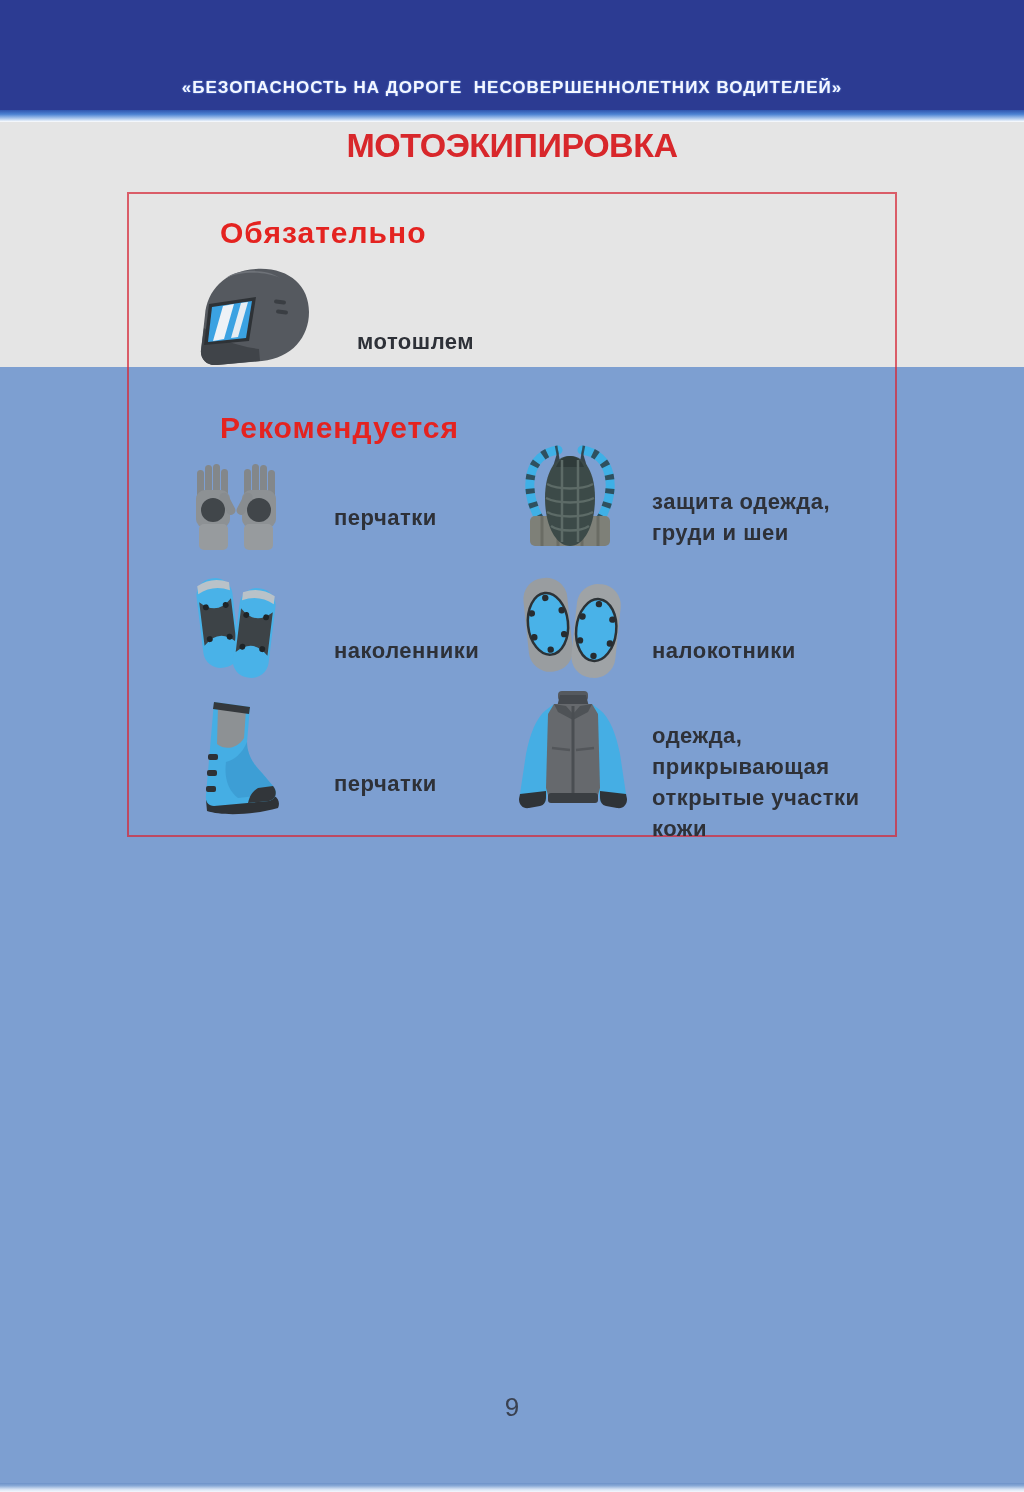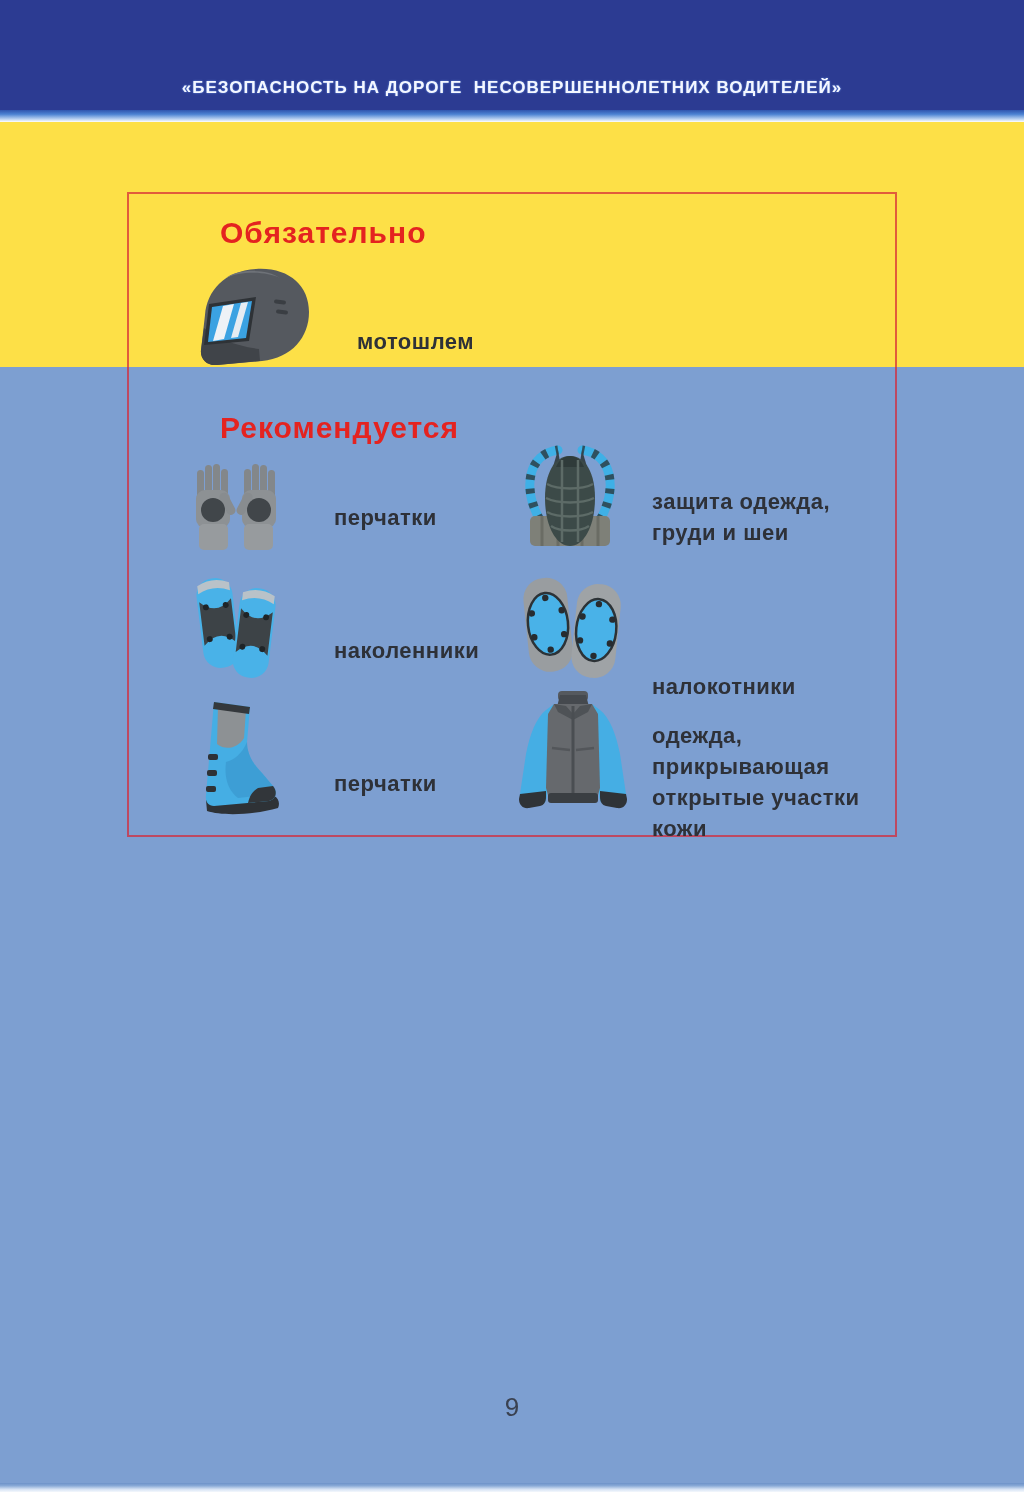--- a/index.html
+++ b/index.html
@@ -1,18 +1,18 @@
 <!DOCTYPE html>
 <html style="--header_bg: #2c3b92; --body_bg: #7d9fd1; --accent_red: #e42320; --title_red: #d8272b; --box_border_red: rgba(214,40,56,0.72); --label_text: #2e3138; --banner_text: #f4f7ff; --icon_blue: #45aee4; --icon_gray: #8d9194; --icon_dark: #3c4246; --page_number_text: #3a4150;"><head>
 <meta charset="utf-8">
 <style>
   html,body { margin:0; padding:0; background:#ffffff; }
   .page {
     position:relative; width:1024px; height:1492px; overflow:hidden;
-    background:#fde047; font-family:"Liberation Sans", sans-serif;
+    background:#e5e5e5; font-family:"Liberation Sans", sans-serif;
   }
   .header {
     position:absolute; left:0; top:0; width:100%; height:110px;
     background:var(--header_bg,#2c3b92);
   }
   .header-banner {
     position:absolute; left:0; bottom:12px; width:100%;
     text-align:center; white-space:pre;
     color:var(--banner_text,#f4f7ff); font-size:17px; font-weight:700; letter-spacing:1px;
     text-shadow:0 0 2px rgba(120,170,255,.8);
@@ -60,20 +60,21 @@
 
 <div class="page">
 
   <div class="header">
     <div class="header-banner">«БЕЗОПАСНОСТЬ НА ДОРОГЕ  НЕСОВЕРШЕННОЛЕТНИХ ВОДИТЕЛЕЙ»</div>
   </div>
   <div class="header-divider"></div>
 
   <div class="body-blue"></div>
 
+  <div class="doc-title">МОТОЭКИПИРОВКА</div>
 
   <div class="equip-box"></div>
 
   <div class="section-heading h-mandatory">Обязательно</div>
 
   <span class="icon" style="left:196px; top:266px; width:120px; height:104px;">
     <svg viewBox="0 0 120 104" xmlns="http://www.w3.org/2000/svg">
       <path d="M60 3 C28 5 11 25 9 49 L5 84 C4 93 11 100 21 99 L66 95 C96 92 113 71 113 46 C113 19 92 1 60 3 Z" fill="#55595f"></path>
       <path d="M8 62 L5 84 C4 93 11 100 21 99 L64 95 L63 83 C40 80 20 72 8 62 Z" fill="#404449"></path>
       <path d="M30 12 C44 5 70 5 84 12 C70 2 42 3 30 12 Z" fill="#6e7278"></path>
@@ -181,21 +182,21 @@
         <ellipse cx="76" cy="56" rx="20" ry="31" fill="#49b2e8" stroke="#2c3236" stroke-width="2.5"></ellipse>
         <circle cx="76" cy="30" r="3.2" fill="#272c30"></circle>
           <circle cx="61" cy="44" r="3.2" fill="#272c30"></circle>
         <circle cx="91" cy="44" r="3.2" fill="#272c30"></circle>
           <circle cx="61" cy="68" r="3.2" fill="#272c30"></circle>
         <circle cx="91" cy="68" r="3.2" fill="#272c30"></circle>
           <circle cx="76" cy="82" r="3.2" fill="#272c30"></circle>
       </g>
     </svg>
   </span>
-  <div class="item-label" style="left:652px; top:645px;">налокотники</div>
+  <div class="item-label" style="left:652px; top:609px;">налокотники</div>
 
   <span class="icon" style="left:198px; top:698px; width:84px; height:120px;">
     <svg viewBox="0 0 84 120" xmlns="http://www.w3.org/2000/svg">
       <path d="M8 102 C30 108 58 104 76 98 C81 100 82 106 80 110 C56 117 24 118 9 113 Z" fill="#2e3236"></path>
       <path d="M16 4 L52 9 L49 44 C49 56 55 66 64 75 L75 88 C80 94 78 101 71 103 L16 108 C10 108 7 103 8 97 Z" fill="#45aee4"></path>
       <path d="M49 44 C49 56 55 66 64 75 L75 88 C77 90 78 93 77 96 L40 100 C30 92 26 80 28 64 C36 62 44 56 49 44 Z" fill="#3792c8" opacity="0.55"></path>
       <path d="M20 8 L48 12 L46 40 C40 50 28 53 19 46 Z" fill="#8d9194"></path>
       <path d="M60 90 L75 88 C80 94 78 101 71 103 L50 105 C52 97 55 93 60 90 Z" fill="#32363a"></path>
       <rect x="10" y="56" width="10" height="6" rx="2" fill="#2e3236"></rect>
       <rect x="9" y="72" width="10" height="6" rx="2" fill="#2e3236"></rect>

